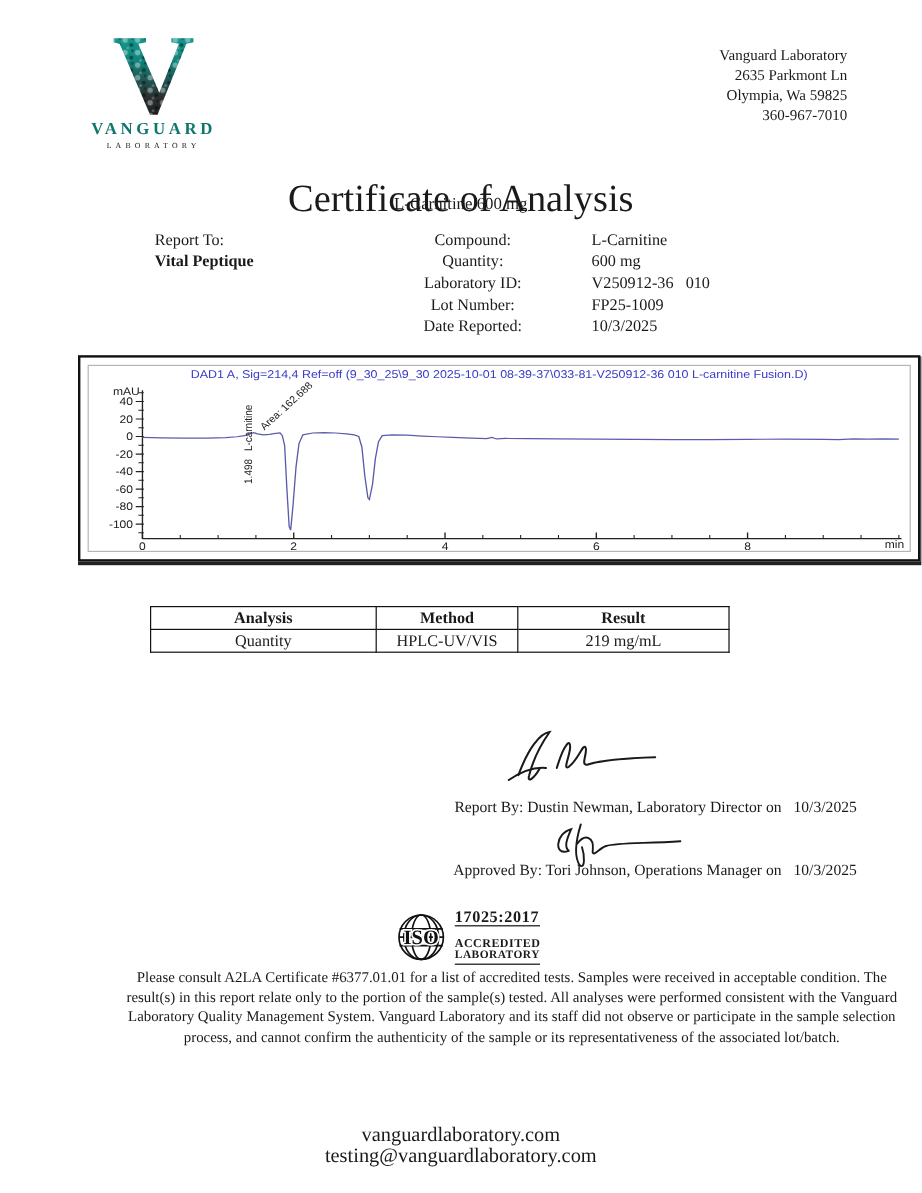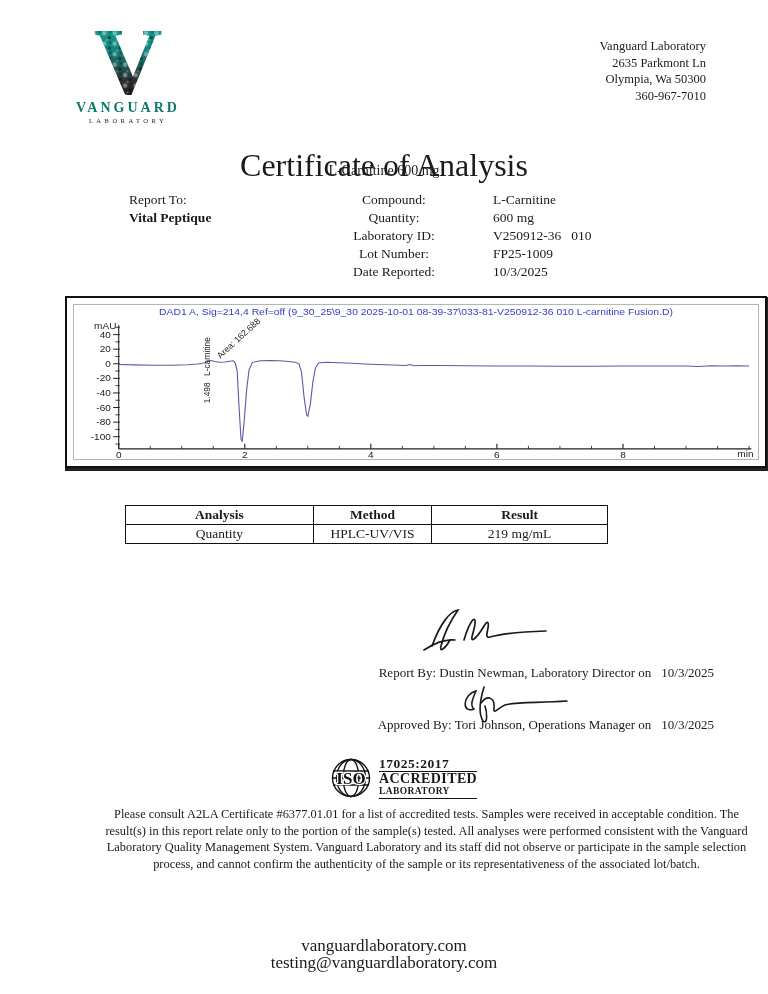--- a/index.html
+++ b/index.html
@@ -40,21 +40,21 @@
   .sig1 { position:absolute; left:418px; top:604px; }
   .sig2 { position:absolute; left:452px; top:683px; }
   .sig-line { position:absolute; right:54px; display:flex; gap:10px; font-size:13px; white-space:nowrap; }
   .sig-line-1 { top:665px; }
   .sig-line-2 { top:717px; }
 
   
   .iso { position:absolute; left:330px; top:757px; display:flex; align-items:center; }
   .iso-text { margin-left:7px; font-weight:bold; line-height:1.04; }
   .iso-l1 { font-size:13.5px; border-bottom:1.5px solid #111; letter-spacing:0.5px; }
-  .iso-l2 { font-size:14px; letter-spacing:0.4px; margin-top:0; }
+  .iso-l2 { font-size:10px; letter-spacing:0.4px; margin-top:10px; }
   .iso-l3 { font-size:9.5px; letter-spacing:0.4px; border-bottom:1.5px solid #111; padding-bottom:1px; }
 
   
   .disclaimer { position:absolute; left:56px; top:806px; width:657px; text-align:center;
                 font-size:12.4px; line-height:16.5px;margin-left:42px; }
   .footer { position:absolute; left:0; top:937px; width:100%; text-align:center; font-size:17px; line-height:17px; }
 </style>
 </head>
 <body>
 
@@ -79,21 +79,21 @@
       <text x="50" y="78" text-anchor="middle" font-family="Liberation Serif, serif" font-weight="bold" font-size="100" fill="url(#vgrad)">V</text>
       <text x="50" y="78" text-anchor="middle" font-family="Liberation Serif, serif" font-weight="bold" font-size="100" fill="url(#mosaic)">V</text>
     </svg>
     <div class="logo-name">VANGUARD</div>
     <div class="logo-sub">LABORATORY</div>
   </div>
 
   <div class="address">
     <div>Vanguard Laboratory</div>
     <div>2635 Parkmont Ln</div>
-    <div>Olympia, Wa 50300</div>
+    <div>Olympia, Wa 59825</div>
     <div>360-967-7010</div>
   </div>
 
   <div class="title">Certificate of Analysis</div>
   <div class="subtitle">L-Carnitine 600 mg</div>
 
   <div class="report-to">
     <div>Report To:</div>
     <div class="client">Vital Peptique</div>
   </div>

